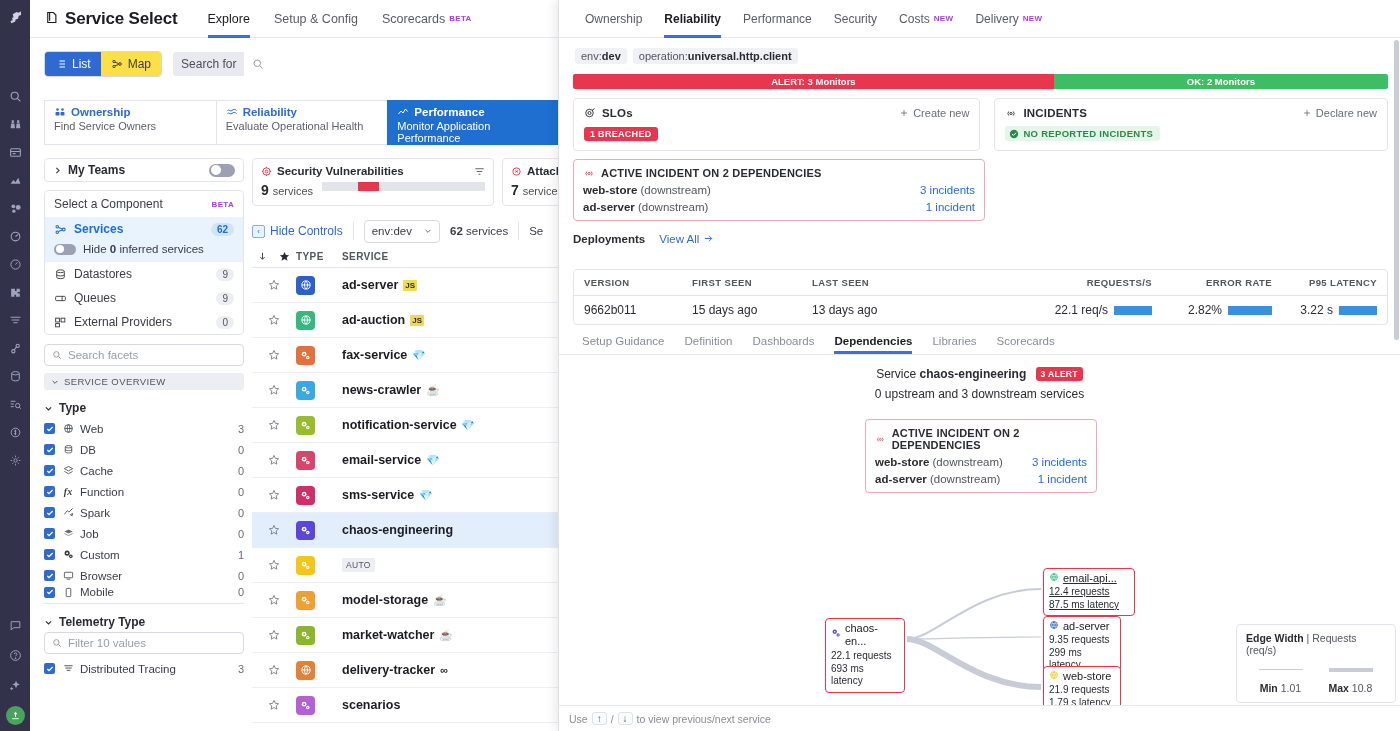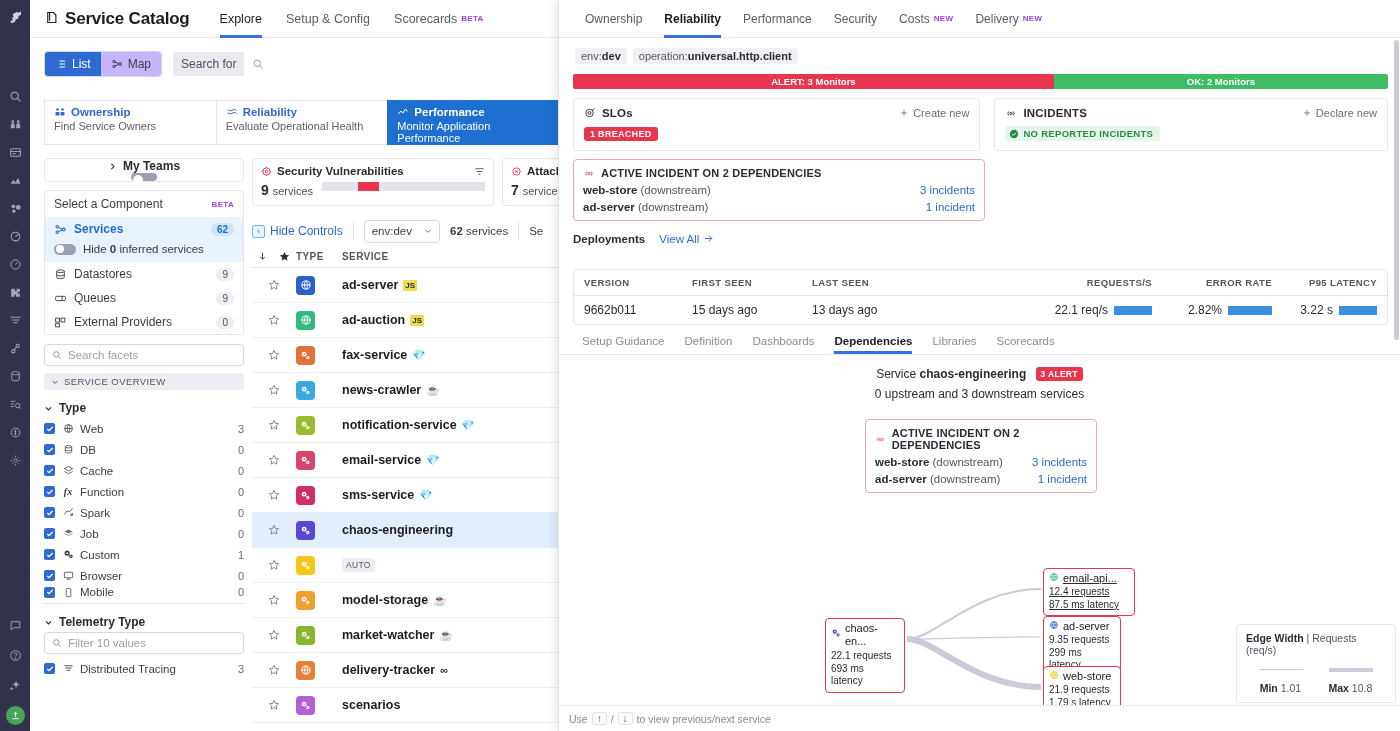--- a/index.html
+++ b/index.html
@@ -47,21 +47,21 @@
   .badge-new { font-size: 8px; font-weight: bold; color: #a442e0; letter-spacing: .3px; }
 
   
   .toolbar {
     position: absolute; left: 30px; top: 38px; width: 530px; height: 52px;
     background: #fff; display: flex; align-items: center; padding: 0 0 0 14px; gap: 10px;
   }
   .segmented { display: flex; border: 1px solid #d7d9e0; border-radius: 4px; overflow: hidden; height: 26px; }
   .seg {
     display: flex; align-items: center; gap: 5px; padding: 0 10px; font-size: 12px;
-    background: #c4b5fd; color: #3b3c47; cursor: pointer;
+    background: #fde047; color: #3b3c47; cursor: pointer;
   }
   .seg.active { background: #2f6ad0; color: #fff; }
   .searchbox {
     display: flex; align-items: center; height: 26px; border-radius: 4px; overflow: hidden;
     background: #fff; border: 1px solid transparent; flex: 1; margin-right: 0;
   }
   .search-label {
     background: #e9eaf0; color: #4d4e59; font-size: 12px; padding: 0 8px;
     height: 26px; display: flex; align-items: center;
   }
@@ -75,21 +75,21 @@
     padding: 5px 9px; cursor: pointer;
   }
   .pillar:last-child { border-right: 1px solid #e4e5ec; }
   .pillar.active { background: #1f6fd0; border-color: #1f6fd0; }
   .pillar-t { display: flex; align-items: center; gap: 5px; font-size: 11.5px; font-weight: bold; color: #2f6ad0; }
   .pillar-s { font-size: 11px; color: #5d5f6b; margin-top: 2px; }
   .pillar.active .pillar-t, .pillar.active .pillar-s { color: #fff; }
 
   
   .facets { position: absolute; left: 44px; top: 158px; width: 200px; height: 573px; overflow: hidden; }
-  .card-box { background: #fff; border: 1px solid #e4e5ec; border-radius: 4px; flex-direction: column; }
+  .card-box { background: #fff; border: 1px solid #e4e5ec; border-radius: 4px; }
   .myteams { height: 24px; display:flex; align-items:center; justify-content: space-between; padding: 0 8px; }
   .myteams-l { display:flex; align-items:center; gap: 6px; font-size: 12px; font-weight: bold; color:#2b2c33; }
   .toggle { width: 26px; height: 13px; border-radius: 7px; background: #9ca0b3; position: relative; cursor:pointer;}
   .toggle:after { content:""; position:absolute; left:1.5px; top:1.5px; width:10px;height:10px;border-radius:50%;background:#fff;}
   .toggle.sm { width: 22px; height: 11px; }
   .toggle.sm:after { width: 8px; height: 8px; }
 
   .comp { margin-top: 8px; }
   .comp-head { display:flex;align-items:center;justify-content:space-between;padding: 6px 9px; }
   .comp-head .t { font-size: 12px; color: #3b3c47; }
@@ -369,21 +369,21 @@
   </div>
 
   <div class="header">
     <div class="brand">
       <span>
         <svg width="15" height="15" viewBox="0 0 24 24" fill="none" stroke="#1c1c22" stroke-width="1.8">
           <path d="M6 4h9l4 4v12H6z"></path>
             <path d="M9 4v13"></path>
         </svg>
       </span>
-      <span class="brand-title">Service Catalog</span>
+      <span class="brand-title">Service Select</span>
     </div>
     <div class="nav-tabs">
       <div class="nav-tab active">
         <span>Explore</span>
       </div>
       <div class="nav-tab">
         <span>Setup &amp; Config</span>
       </div>
       <div class="nav-tab">
         <span>Scorecards</span>

